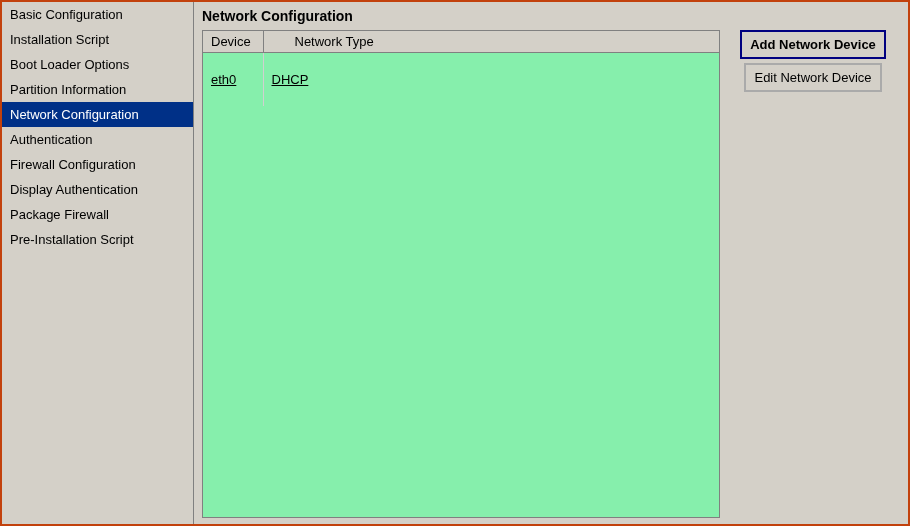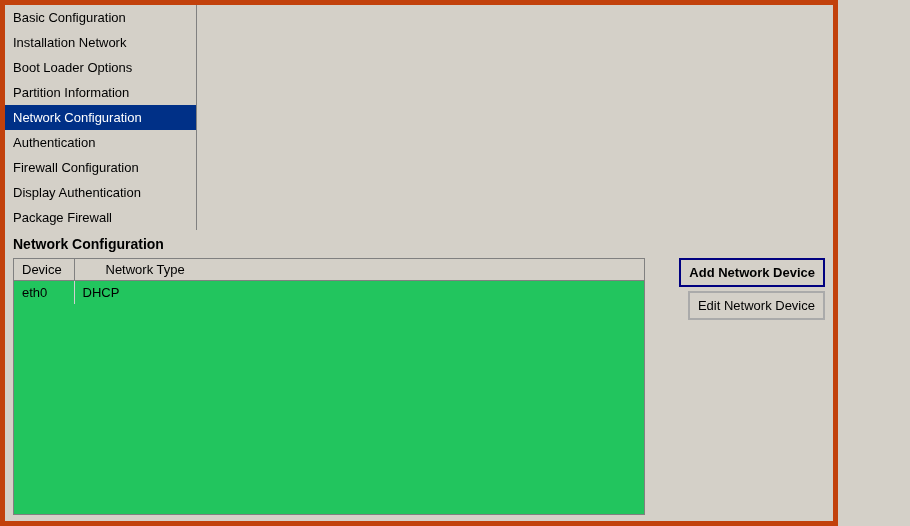--- a/index.html
+++ b/index.html
@@ -6,25 +6,24 @@
     body {
       font-family: sans-serif;
       font-size: 13px;
       background: #d4d0c8;
       width: 910px;
       height: 526px;
       overflow: hidden;
     }
     .app-window {
       display: flex;
-      width: 838px;
+      width: 910px;
       height: 526px;
-      border: 5px solid #c2410c;
+      border: 2px solid #c2410c;
       background: #d4d0c8;
-      flex-direction: column;
     }
     
     .sidebar {
       width: 192px;
       min-width: 192px;
       background: #d4d0c8;
       border-right: 1px solid #808080;
       display: flex;
       flex-direction: column;
     }
@@ -54,21 +53,21 @@
       color: #000;
     }
     .content-area {
       display: flex;
       flex: 1;
       gap: 6px;
     }
     
     .table-area {
       flex: 1;
-      background: #22c55e;
+      background: #86efac;
       border: 1px solid #808080;
       overflow: auto;
     }
     table {
       width: 100%;
       border-collapse: collapse;
     }
     thead tr {
       background: #d4d0c8;
     }
@@ -78,34 +77,35 @@
       font-weight: normal;
       border-bottom: 1px solid #808080;
       border-right: 1px solid #808080;
       font-size: 13px;
     }
     thead th:last-child {
       border-right: none;
       padding-left: 31px;
     }
     tbody tr td {
-      padding: 4px 8px;
+      padding: 19px 8px;
       border-right: 1px solid #d0d0d0;
       font-size: 13px;
+      text-decoration: underline;
     }
     tbody tr td:last-child {
       border-right: none;
     }
     
     .buttons-area {
       width: 174px;
       display: flex;
       flex-direction: column;
       gap: 4px;
-      align-items: flex-end;
+      align-items: center;
     }
     .btn {
       padding: 5px 8px;
       font-size: 13px;
       border: 2px solid #808080;
       background: #d4d0c8;
       cursor: pointer;
       text-align: center;
       border-radius: 0;
       color: #000;
@@ -126,28 +126,29 @@
     .col-device { width: 60px; }
     .col-network-type { }
   </style>
 </head>
 <body>
 
 <div class="app-window">
 
   <div class="sidebar">
   <div class="sidebar-item">Basic Configuration</div>
-      <div class="sidebar-item">Installation Network</div>
+      <div class="sidebar-item">Installation Script</div>
       <div class="sidebar-item">Boot Loader Options</div>
       <div class="sidebar-item">Partition Information</div>
       <div class="sidebar-item active">Network Configuration</div>
       <div class="sidebar-item">Authentication</div>
       <div class="sidebar-item">Firewall Configuration</div>
       <div class="sidebar-item">Display Authentication</div>
       <div class="sidebar-item">Package Firewall</div>
+      <div class="sidebar-item">Pre-Installation Script</div>
     </div>
 
   <div class="main-content">
     <div class="section-title">Network Configuration</div>
     <div class="content-area">
 
       <div class="table-area">
         <table>
           <thead>
             <tr>

